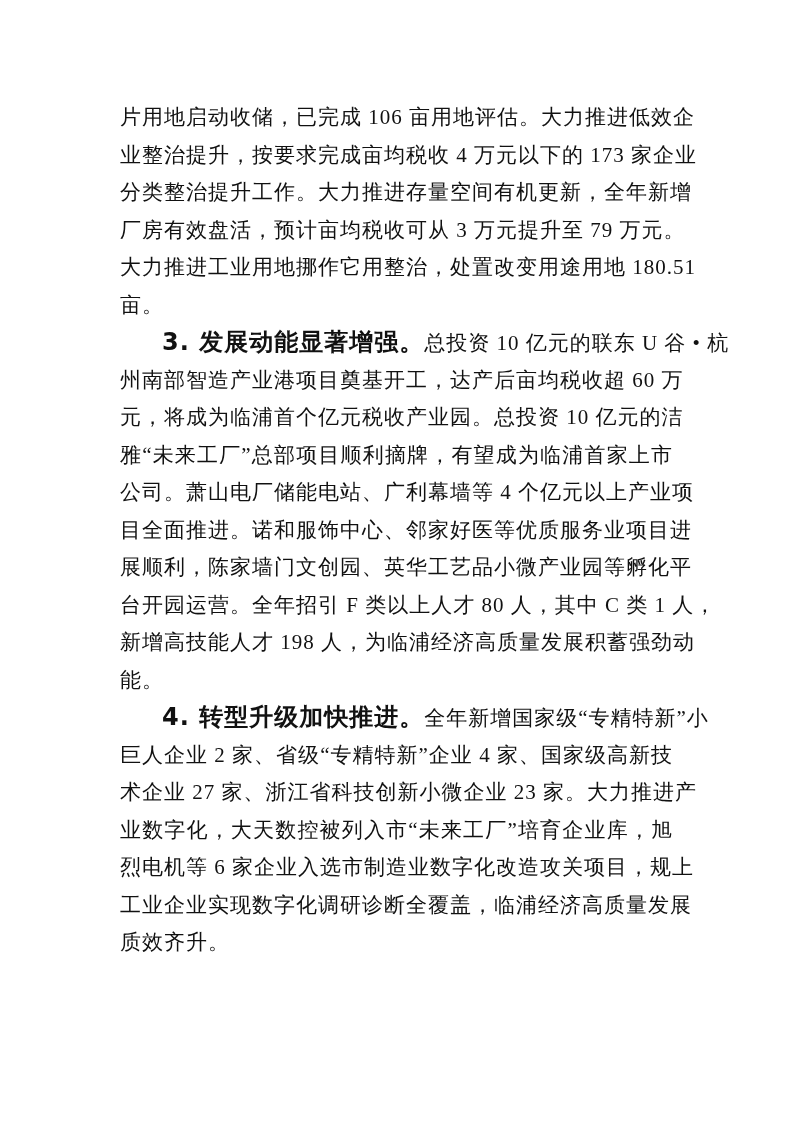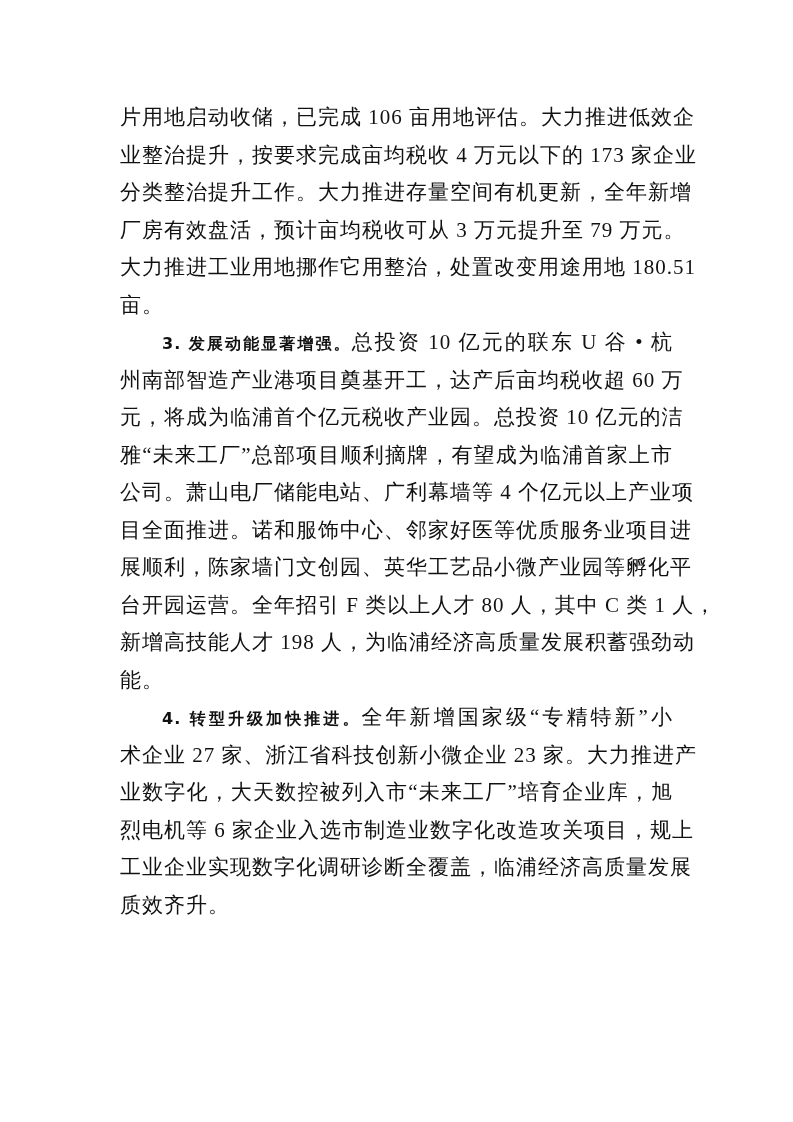--- a/index.html
+++ b/index.html
@@ -40,21 +40,21 @@
     }
     .line.last {
       text-align-last: left;
     }
     .line.indent {
       padding-left: 42px;
     }
     .heading {
       font-weight: bold;
       font-family: "DejaVu Sans", "Liberation Sans", sans-serif;
-      font-size: 16px;
+      font-size: 24px;
     }
   </style>
 </head>
 <body>
 
 <div class="page">
   <div class="text-block">
 
     <div>
       <div class="line">片用地启动收储，已完成 106 亩用地评估。大力推进低效企</div>
@@ -73,20 +73,21 @@
       <div class="line">公司。萧山电厂储能电站、广利幕墙等 4 个亿元以上产业项</div>
       <div class="line">目全面推进。诺和服饰中心、邻家好医等优质服务业项目进</div>
       <div class="line">展顺利，陈家墙门文创园、英华工艺品小微产业园等孵化平</div>
       <div class="line">台开园运营。全年招引 F 类以上人才 80 人，其中 C 类 1 人，</div>
       <div class="line">新增高技能人才 198 人，为临浦经济高质量发展积蓄强劲动</div>
       <div class="line last">能。</div>
     </div>
 
     <div>
       <div class="line indent"><span class="heading">4. 转型升级加快推进。</span><span>全年新增国家级“专精特新”小</span></div>
+      <div class="line">巨人企业 2 家、省级“专精特新”企业 4 家、国家级高新技</div>
       <div class="line">术企业 27 家、浙江省科技创新小微企业 23 家。大力推进产</div>
       <div class="line">业数字化，大天数控被列入市“未来工厂”培育企业库，旭</div>
       <div class="line">烈电机等 6 家企业入选市制造业数字化改造攻关项目，规上</div>
       <div class="line">工业企业实现数字化调研诊断全覆盖，临浦经济高质量发展</div>
       <div class="line last">质效齐升。</div>
     </div>
 
   </div>
 </div>
 

